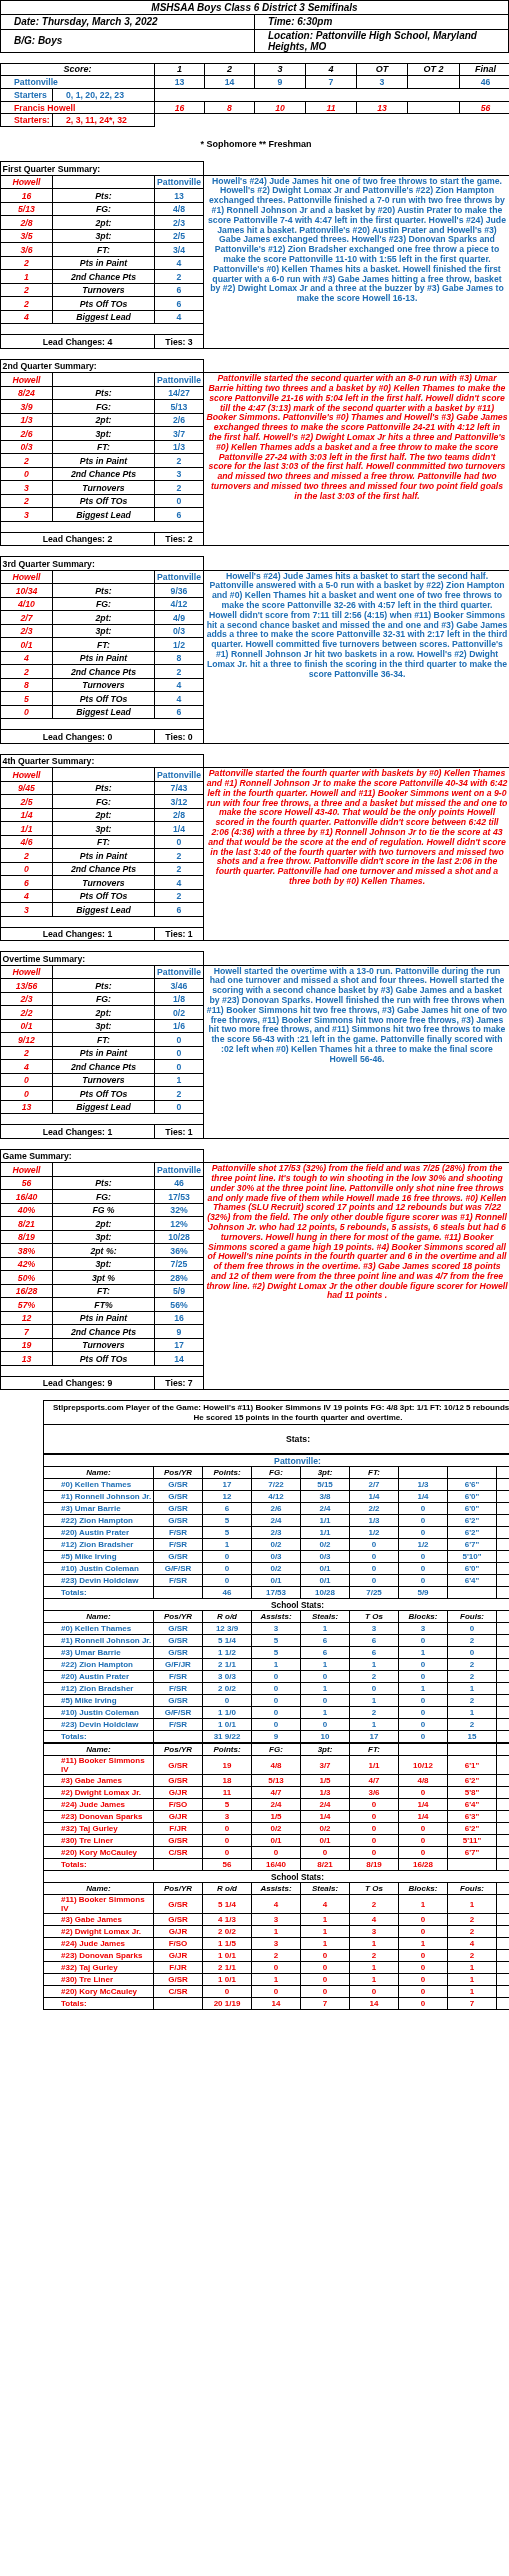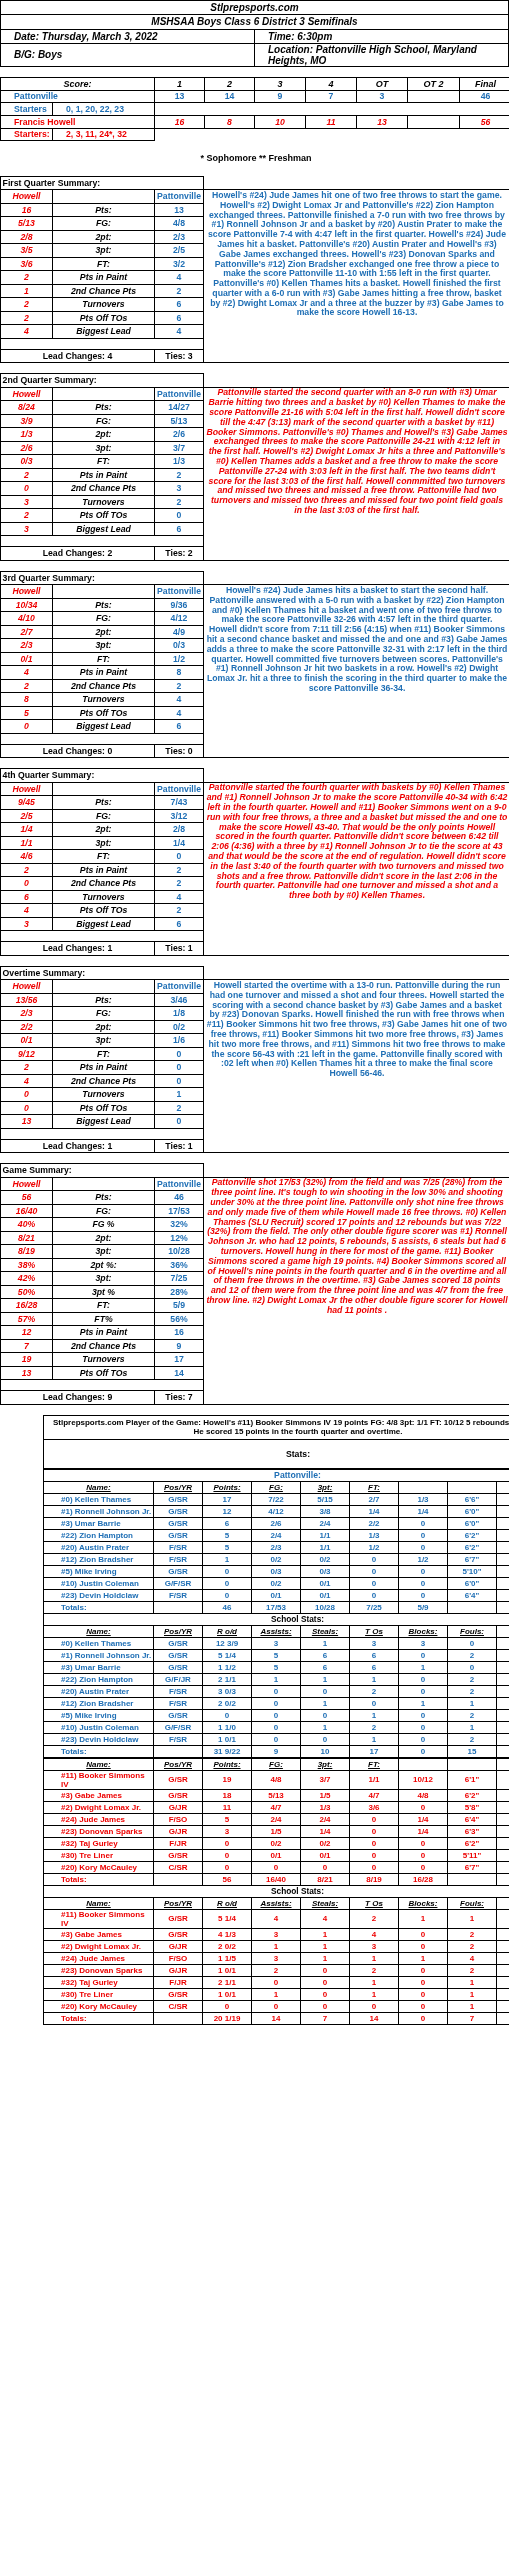--- a/index.html
+++ b/index.html
@@ -47,38 +47,35 @@
   .narr {
     font-size: 8.4px; line-height: 9.8px; text-align: center;
     font-weight: bold; padding: 0.8px 2.4px; vertical-align: top;
   }
   .narr-red { color: #ee0000; font-style: italic; }
   .narr-blue { color: #1f6fb5; }
 
   
   .stat-tbl { width: 509px; margin-left: 43px; }
   .stat-tbl td { height: 12px; font-size: 8px; }
-  .stat-hd { font-weight: bold; font-size: 8.3px; text-align: center; font-style: italic; text-decoration: underline; }
+  .stat-hd { font-weight: bold; font-size: 8.3px; text-align: center; font-style: italic; }
   .stat-name { font-weight: bold; font-size: 7.6px; padding-left: 17px; text-align:left; }
   .stat-c { text-align: center; font-size: 8px; font-weight: bold; }
   .potg { font-weight: bold; font-size: 8.3px; text-align: center; line-height: 9.5px; }
 
   .spacer-row td { height: 7.1px; border: none; }
   .sp td { height: 7.1px; }
 </style>
 </head>
 <body>
 
 <div class="sheet">
 
   <table class="hdr-tbl">
     <tbody>
-        <tr>
-      <td class="b ctr" colspan="2">Stlprepsports.com</td>
-    </tr>
     <tr>
       <td class="b ctr" colspan="2">MSHSAA Boys Class 6 District 3 Semifinals</td>
     </tr>
     <tr>
       <td class="b lft" style="width:203px">Date: Thursday, March 3, 2022</td>
       <td class="b lft" style="width:307px">Time: 6:30pm</td>
     </tr>
     <tr>
       <td class="b lft">B/G: Boys</td>
       <td class="b lft">Location: Pattonville High School, Maryland Heights, MO</td>
@@ -194,21 +191,21 @@
             <td class="b numB">2/3</td>
           </tr>
           <tr>
             <td class="b numR">3/5</td>
             <td class="b lbl">3pt:</td>
             <td class="b numB">2/5</td>
           </tr>
           <tr>
             <td class="b numR">3/6</td>
             <td class="b lbl">FT:</td>
-            <td class="b numB">3/2</td>
+            <td class="b numB">3/4</td>
           </tr>
           <tr>
             <td class="b numR">2</td>
             <td class="b lbl">Pts in Paint</td>
             <td class="b numB">4</td>
           </tr>
           <tr>
             <td class="b numR">1</td>
             <td class="b lbl">2nd Chance Pts</td>
             <td class="b numB">2</td>

